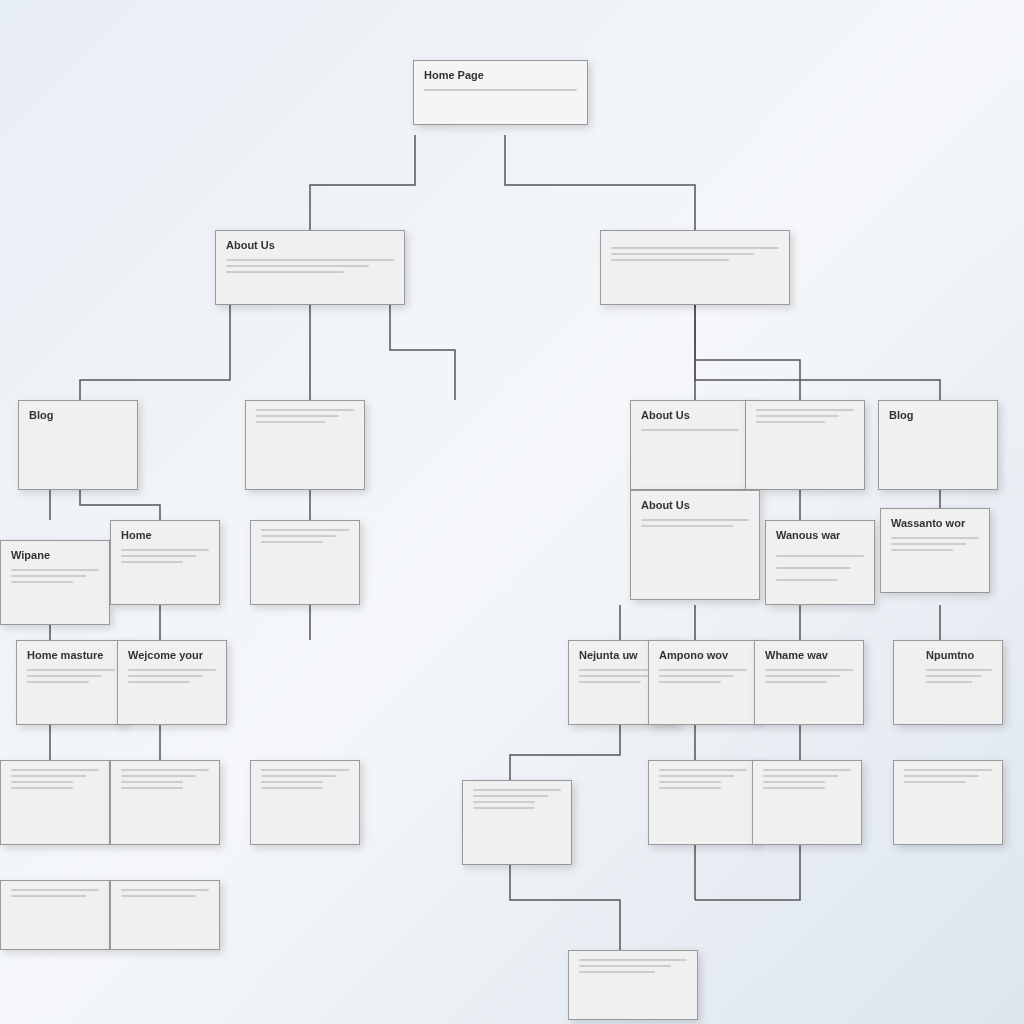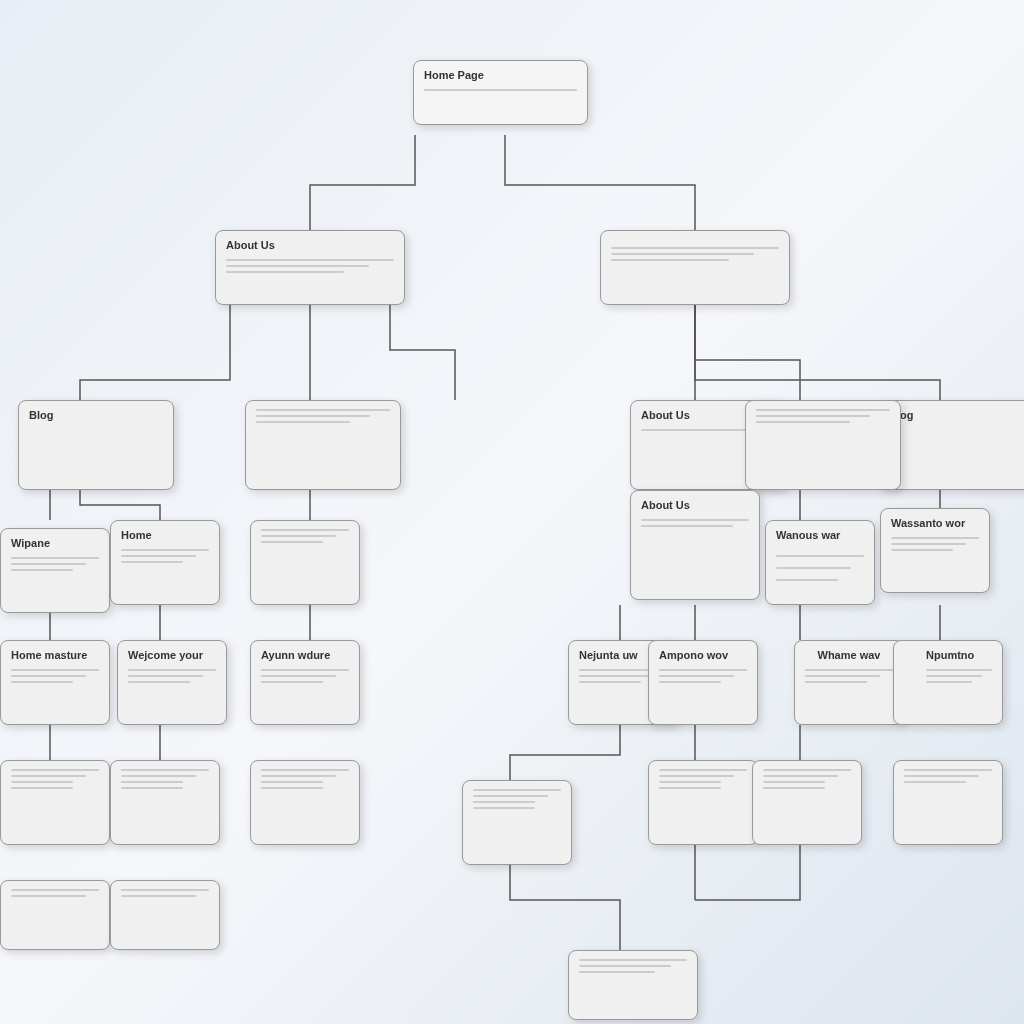--- a/index.html
+++ b/index.html
@@ -27,21 +27,21 @@
       width: 1024px;
       height: 1024px;
       pointer-events: none;
     }
 
     
     .node {
       position: absolute;
       background: #f0f0f0;
       border: 1.5px solid #999;
-      border-radius: 8px;
+      border-radius: 0;
       box-shadow: 3px 3px 8px rgba(0,0,0,0.15);
       padding: 8px 10px;
       display: flex;
       flex-direction: column;
       gap: 4px;
     }
 
     .node-title {
       font-size: 11px;
       font-weight: bold;
@@ -60,21 +60,21 @@
     .node-line.medium { width: 85%; }
 
     
     .node.large {
       width: 190px;
       height: 75px;
     }
 
     
     .node.medium {
-      width: 156px;
+      width: 120px;
       height: 90px;
     }
 
     
     .node.small {
       width: 110px;
       height: 85px;
     }
 
     
@@ -174,21 +174,21 @@
     <div class="node-title">About Us</div>
     <div class="node-line"></div>
   </div>
 
   <div class="node medium" style="left: 745px; top: 400px;">
     <div class="node-line"></div>
     <div class="node-line medium"></div>
     <div class="node-line short"></div>
   </div>
 
-  <div class="node small" style="left: 0px; top: 528px;">
+  <div class="node small" style="left: 0px; top: 540px;">
     <div class="node-title">Wipane</div>
     <div class="node-line"></div>
     <div class="node-line medium"></div>
     <div class="node-line short"></div>
   </div>
 
   <div class="node small" style="left: 110px; top: 520px;">
     <div class="node-title">Home</div>
     <div class="node-line"></div>
     <div class="node-line medium"></div>
@@ -214,56 +214,50 @@
     <div class="node-line short"></div>
   </div>
 
   <div class="node small" style="left: 880px; top: 508px;">
     <div class="node-title">Wassanto wor</div>
     <div class="node-line"></div>
     <div class="node-line medium"></div>
     <div class="node-line short"></div>
   </div>
 
-  <div class="node small" style="left: 0px; top: 640px;">
+  <div class="node small" style="left: 16px; top: 640px;">
     <div class="node-title">Home masture</div>
     <div class="node-line"></div>
     <div class="node-line medium"></div>
     <div class="node-line short"></div>
   </div>
 
   <div class="node small" style="left: 110px; top: 640px; margin-left: 7px;">
     <div class="node-title">Wejcome your</div>
     <div class="node-line"></div>
     <div class="node-line medium"></div>
     <div class="node-line short"></div>
   </div>
 
-  <div class="node small" style="left: 250px; top: 640px;">
-    <div class="node-title">Ayunn wdure</div>
-    <div class="node-line"></div>
-    <div class="node-line medium"></div>
-    <div class="node-line short"></div>
-  </div>
 
   <div class="node small" style="left: 568px; top: 640px;">
     <div class="node-title">Nejunta uw</div>
     <div class="node-line"></div>
     <div class="node-line medium"></div>
     <div class="node-line short"></div>
   </div>
 
   <div class="node small" style="left: 648px; top: 640px;">
     <div class="node-title">Ampono wov</div>
     <div class="node-line"></div>
     <div class="node-line medium"></div>
     <div class="node-line short"></div>
   </div>
 
-  <div class="node small" style="left: 794px; top: 640px; text-align: center;">
+  <div class="node small" style="left: 754px; top: 640px;">
     <div class="node-title">Whame wav</div>
     <div class="node-line"></div>
     <div class="node-line medium"></div>
     <div class="node-line short"></div>
   </div>
 
   <div class="node small" style="left: 893px; top: 640px; padding-left: 32px;">
     <div class="node-title">Npumtno</div>
     <div class="node-line"></div>
     <div class="node-line medium"></div>

